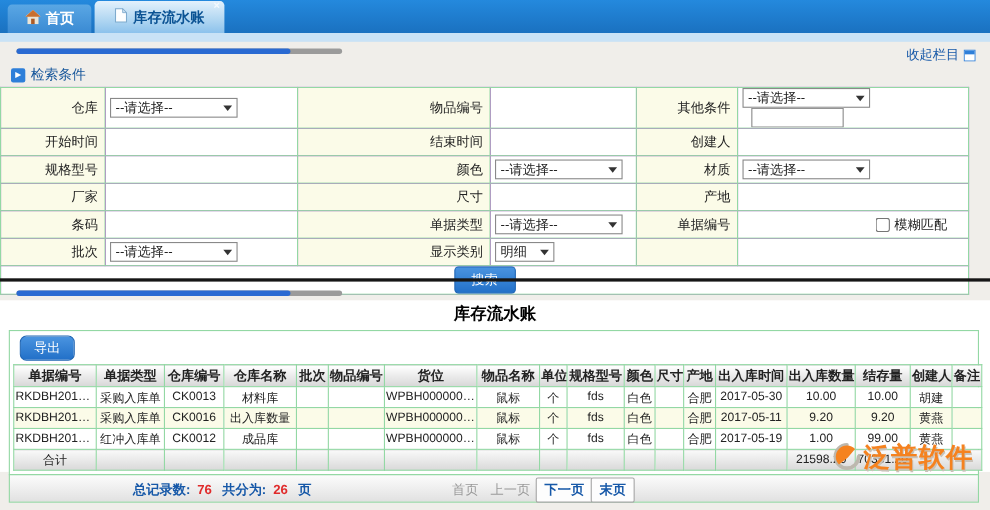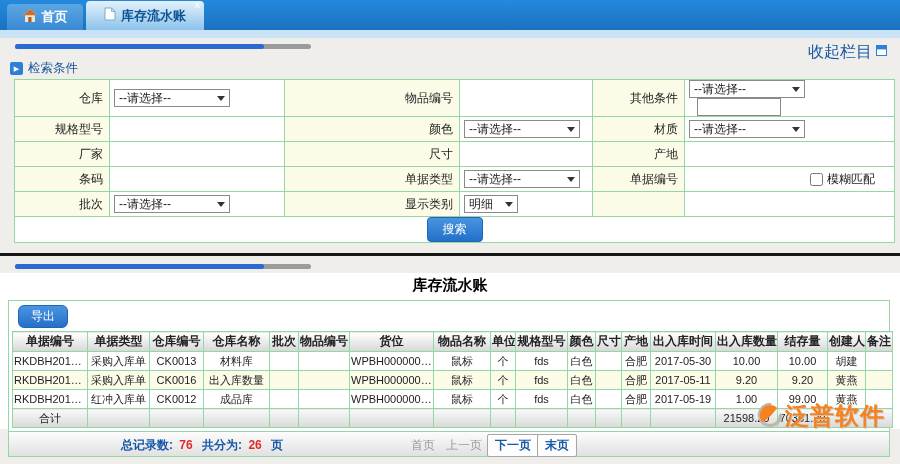--- a/index.html
+++ b/index.html
@@ -22,30 +22,30 @@
     color:#0b5394; font-weight:bold; font-size:13px; }
   .tab-close { position:absolute; top:0px; right:4px; font-size:10px; font-weight:bold;
     color:#f4fafe; line-height:10px; cursor:pointer; }
   .substrip { position:absolute; top:30px; left:0; width:900px; height:8px; background:#c9e2f6; }
   
   .loadbar { position:absolute; left:15px; width:296px; height:5px;
     background:#9b9b9b; border-radius:3px; }
   .loadbar .lb-fill { width:84%; height:5px; background:#2a6ad2; border-radius:3px; }
   .lb1 { top:44px; } .lb2 { top:264px; }
   
-  .collapse-link { position:absolute; top:42px; right:13px; display:flex; align-items:flex-start;
-    gap:4px; color:#1658a8; font-size:16px; cursor:pointer; }
+  .collapse-link { position:absolute; top:42px; right:13px; display:flex; align-items:flex-end;
+    gap:4px; color:#1658a8; font-size:12px; cursor:pointer; }
   
   .search-header { position:absolute; top:60px; left:10px; display:flex; align-items:center;
     gap:5px; color:#15559a; font-weight:normal; font-size:12.5px; cursor:pointer; }
   .sq-icon { display:inline-flex; align-items:center; justify-content:center;
     width:13px; height:13px; background:#2e7fd9; color:#fff; font-size:7px;
     border-radius:2px; line-height:13px; }
   
-  .search-table { position:absolute; top:79px; left:14px; width:880px;
+  .search-table { position:absolute; top:79px; left:0; width:880px;
     border-collapse:collapse; table-layout:fixed; background:#d946ef; }
   .search-table td { border:1px solid #93d8a4; height:25px; font-size:12px; overflow:hidden; }
   .search-table .f-label { background:#fbfbe8; text-align:right; padding-right:6px; color:#222; }
   .search-table .f-value { background:#fff; padding-left:4px; }
   .sel { display:inline-flex; align-items:center; justify-content:space-between;
     width:116px; height:18px; border:1px solid #898989; background:#fff;
     font-size:12px; padding:0 4px; vertical-align:middle; cursor:pointer; }
   .sel.narrow { width:54px; }
   .sel .arrow { width:0; height:0; border-left:4px solid transparent;
     border-right:4px solid transparent; border-top:5px solid #333; }
@@ -158,20 +158,28 @@
             <span>--请选择--</span>
             <i class="arrow"></i>
           </div></td>
         <td class="f-label">物品编号</td>
         <td class="f-value"><input class="ghost-input" style=""></td>
         <td class="f-label">其他条件</td>
         <td class="f-value"><div class="sel">
             <span>--请选择--</span>
             <i class="arrow"></i>
           </div><input class="box-input" style=""></td>
+      </tr>
+      <tr>
+        <td class="f-label">开始时间</td>
+        <td class="f-value"><input class="ghost-input" style=""></td>
+        <td class="f-label">结束时间</td>
+        <td class="f-value"><input class="ghost-input" style=""></td>
+        <td class="f-label">创建人</td>
+        <td class="f-value"><input class="ghost-input" style=""></td>
       </tr>
       <tr>
         <td class="f-label">规格型号</td>
         <td class="f-value"><input class="ghost-input" style=""></td>
         <td class="f-label">颜色</td>
         <td class="f-value"><div class="sel">
             <span>--请选择--</span>
             <i class="arrow"></i>
           </div></td>
         <td class="f-label">材质</td>

